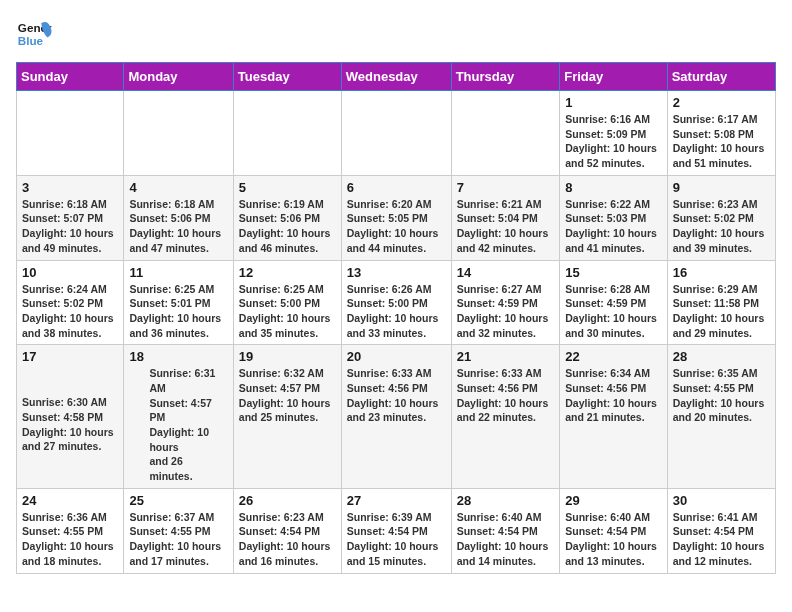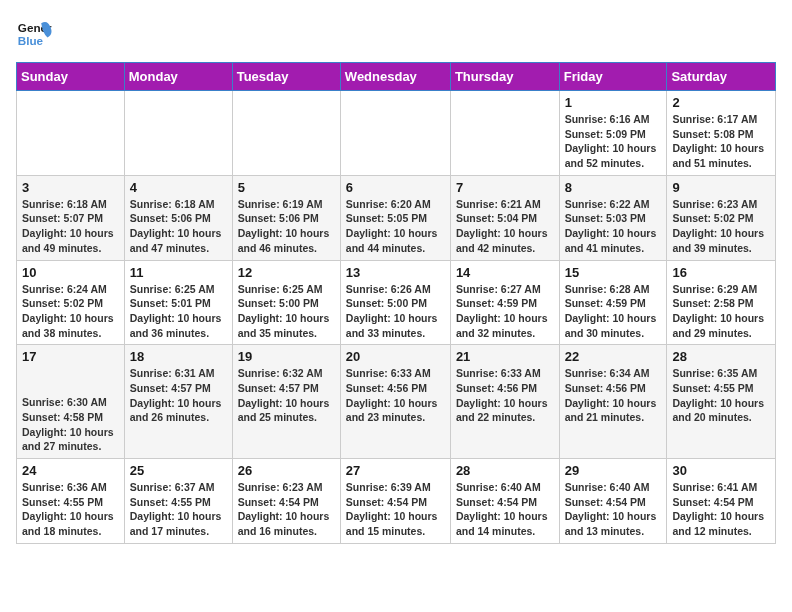--- a/index.html
+++ b/index.html
@@ -224,36 +224,36 @@
         <td>
           <div class="day-number">15</div>
           <div class="day-info" style="white-space: pre-line;">Sunrise: 6:28 AM
 Sunset: 4:59 PM
 Daylight: 10 hours
 and 30 minutes.</div>
         </td>
         <td>
           <div class="day-number">16</div>
           <div class="day-info" style="white-space: pre-line;">Sunrise: 6:29 AM
-Sunset: 2:58 PM
+Sunset: 11:58 PM
 Daylight: 10 hours
 and 29 minutes.</div>
         </td>
       </tr>
       <tr>
         <td>
           <div class="day-number">17</div>
           <div class="day-info" style="white-space: pre-line; margin-top: 31px;">Sunrise: 6:30 AM
 Sunset: 4:58 PM
 Daylight: 10 hours
 and 27 minutes.</div>
         </td>
         <td>
           <div class="day-number">18</div>
-          <div class="day-info" style="white-space: pre-line;">Sunrise: 6:31 AM
+          <div class="day-info" style="white-space: pre-line; margin-left: 20px;">Sunrise: 6:31 AM
 Sunset: 4:57 PM
 Daylight: 10 hours
 and 26 minutes.</div>
         </td>
         <td>
           <div class="day-number">19</div>
           <div class="day-info" style="white-space: pre-line;">Sunrise: 6:32 AM
 Sunset: 4:57 PM
 Daylight: 10 hours
 and 25 minutes.</div>

